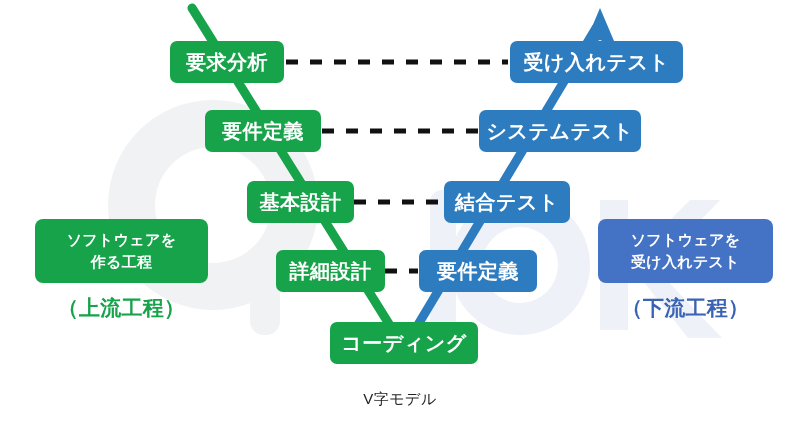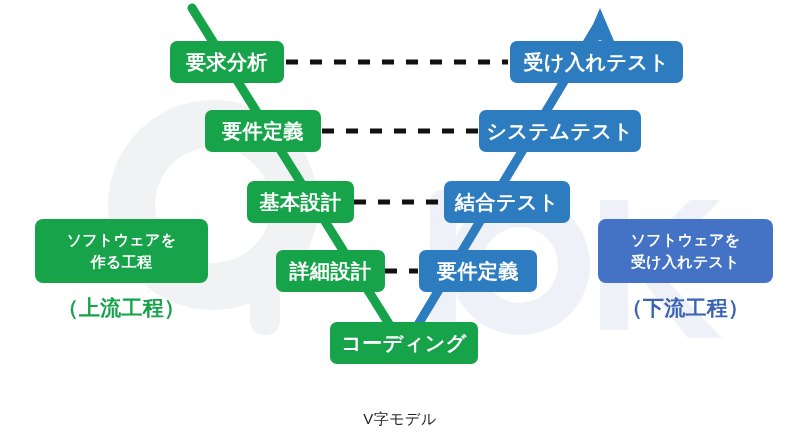--- a/index.html
+++ b/index.html
@@ -78,21 +78,20 @@
   .legend-caption.green { color: #16a34a; }
   .legend-caption.blue  { color: #3b63b5; }
 
   .figure-caption {
     position: absolute;
     font-size: 15px;
     color: #222222;
     text-align: center;
     white-space: nowrap;
     letter-spacing: 0.5px;
-    margin-top: 20px;
   }
 </style>
 </head>
 <body>
 
 <div id="canvas">
 
   <svg class="watermark" viewBox="0 0 800 432" xmlns="http://www.w3.org/2000/svg">
     <g fill="#f0f2f3">
       <circle cx="213" cy="205" r="105"></circle>

